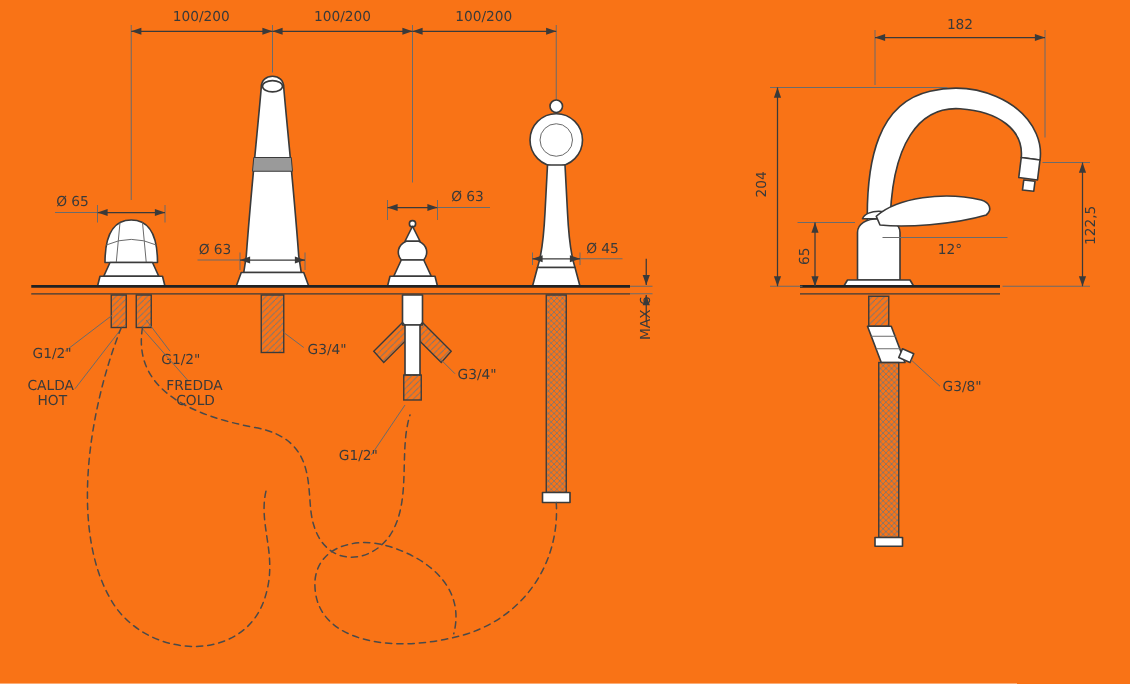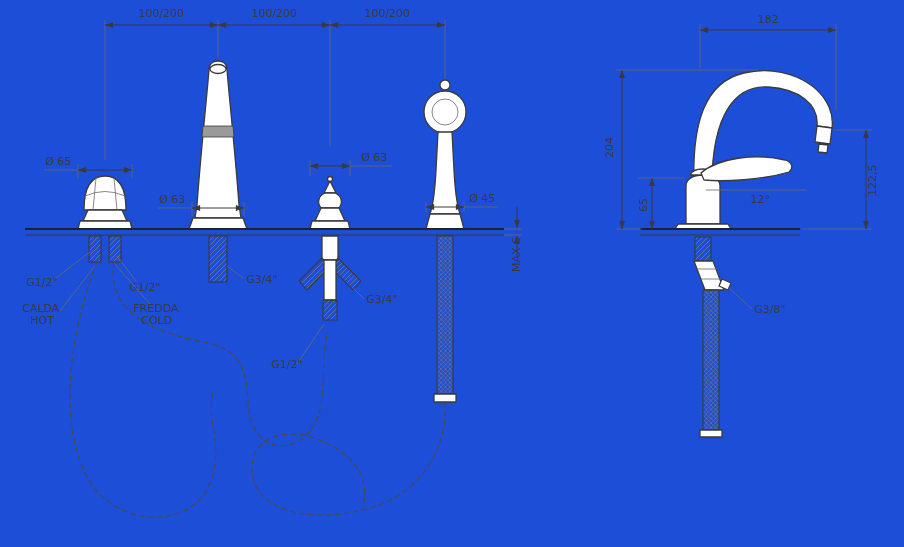--- a/index.html
+++ b/index.html
@@ -1,16 +1,16 @@
 <!DOCTYPE html>
 <html><head>
 <meta charset="utf-8">
 <style>
   html,body{margin:0;padding:0;background:#ffffff;}
-  .canvas{position:relative;width:904px;height:547px;background:#1d4ed8;overflow:hidden;
+  .canvas{position:relative;width:904px;height:547px;background:#f97316;overflow:hidden;
           font-family:"DejaVu Sans","Liberation Sans",sans-serif;}
   svg{display:block;}
   svg text{font-family:"DejaVu Sans","Liberation Sans",sans-serif;font-size:11px;fill:#3a3a3a;}
   .fig{fill:#ffffff;stroke:#3a3a3a;stroke-width:1.3;stroke-linejoin:round;}
   .thin{fill:none;stroke:#6b6b6b;stroke-width:0.8;}
   .dim{fill:none;stroke:#3a3a3a;stroke-width:1;}
   .thick{fill:none;stroke:#222;stroke-width:2.2;}
   .deck2{fill:none;stroke:#3a3a3a;stroke-width:1;}
   .hatchfill{fill:url(#hatch);stroke:#3a3a3a;stroke-width:1.1;}
   .xhatchfill{fill:url(#xhatch);stroke:#3a3a3a;stroke-width:1.1;}

